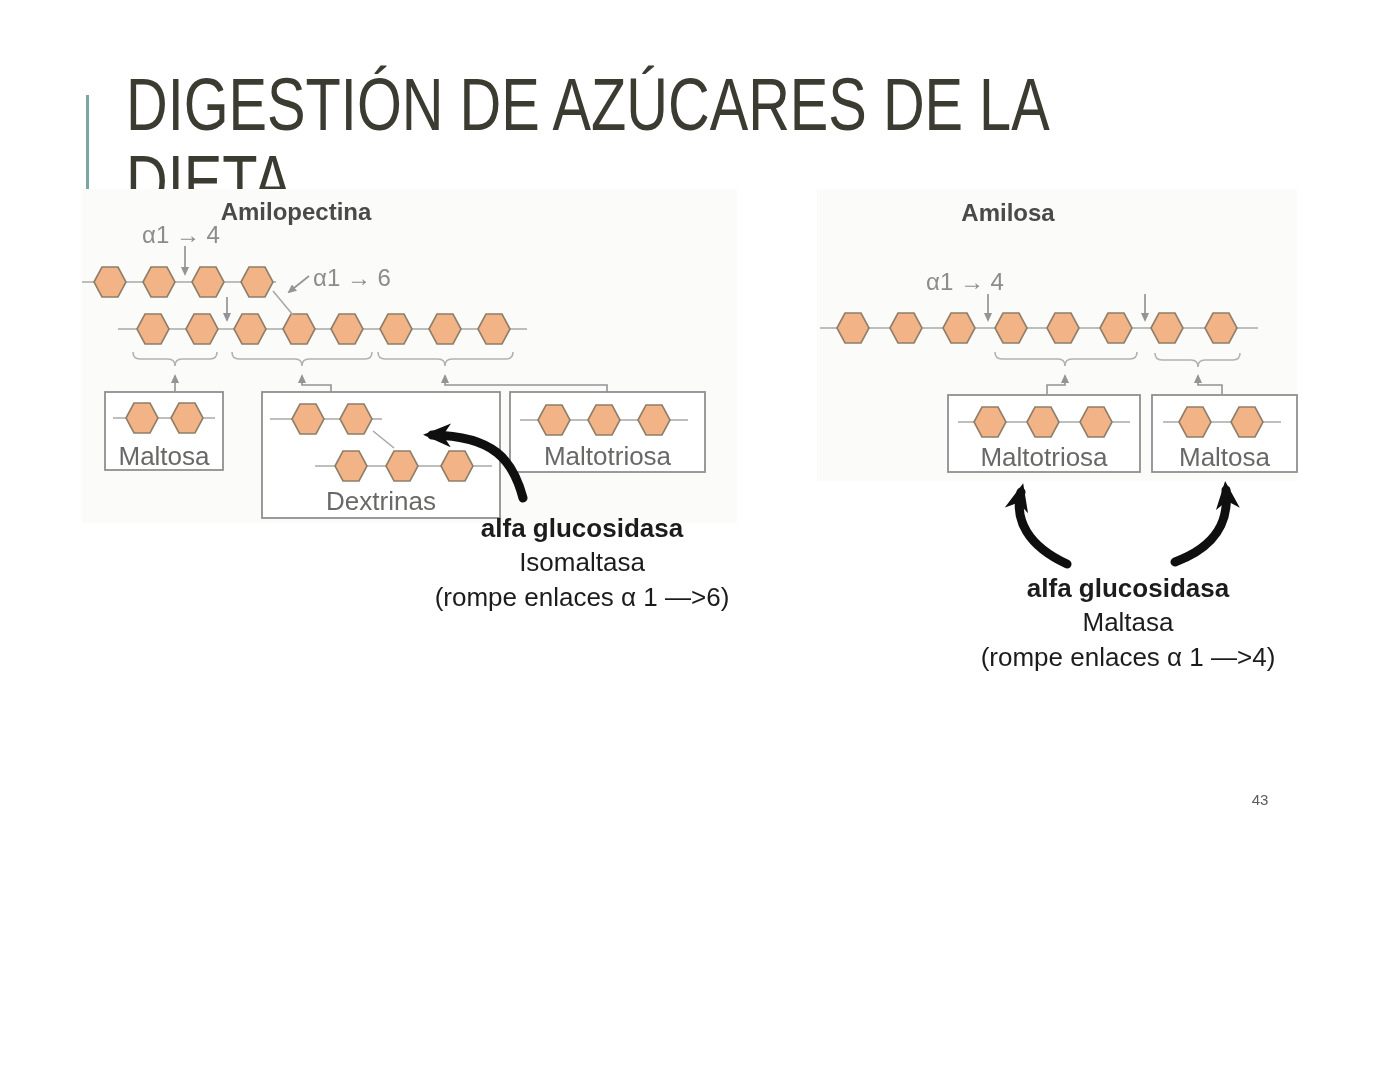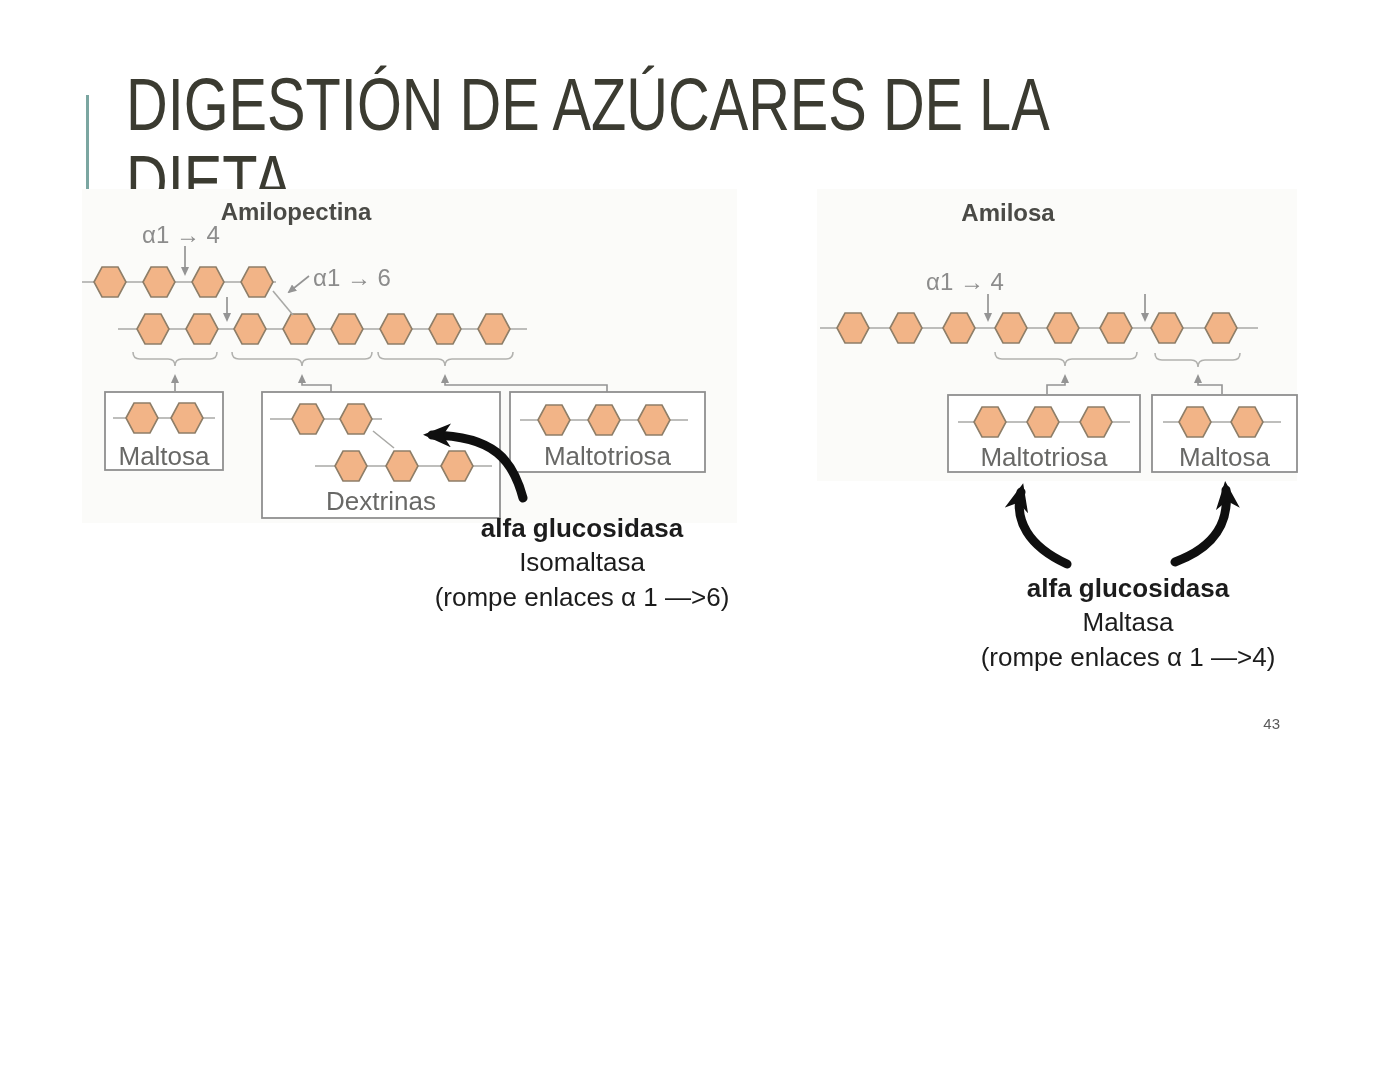--- a/index.html
+++ b/index.html
@@ -5,22 +5,22 @@
   html,body{margin:0;padding:0;background:#ffffff;}
   body{width:1397px;height:1080px;position:relative;overflow:hidden;
        font-family:"Liberation Sans", sans-serif;}
   .accent-bar{position:absolute;left:86px;top:95px;width:3px;height:94px;z-index:1;}
   h1.slide-title{position:absolute;left:126px;top:66px;margin:0;z-index:1;
        font-size:74px;font-weight:400;line-height:77px;letter-spacing:0px;
        transform:scaleX(0.78);transform-origin:left top;white-space:nowrap;}
   h1.slide-title span{display:block;}
   #fig-wrap{position:absolute;left:0;top:0;width:1397px;height:1080px;z-index:2;}
   svg{font-family:"Liberation Sans", sans-serif;}
-  .page-number{position:absolute;left:1240px;top:715px;width:40px;z-index:3;
-       font-size:15px;color:#5a5a5a;text-align:right;}
+  .page-number{position:absolute;left:1240px;top:791px;width:40px;z-index:3;
+       font-size:15px;color:#5a5a5a;text-align:center;}
 </style>
 </head>
 <body style="background: rgb(255, 255, 255);">
 
 <div class="accent-bar" style="background: rgb(123, 166, 161);"></div>
 
 <h1 class="slide-title" style="color: rgb(59, 59, 49);">
   <span>DIGESTIÓN DE AZÚCARES DE LA</span>
   <span>DIETA</span>
 </h1>

